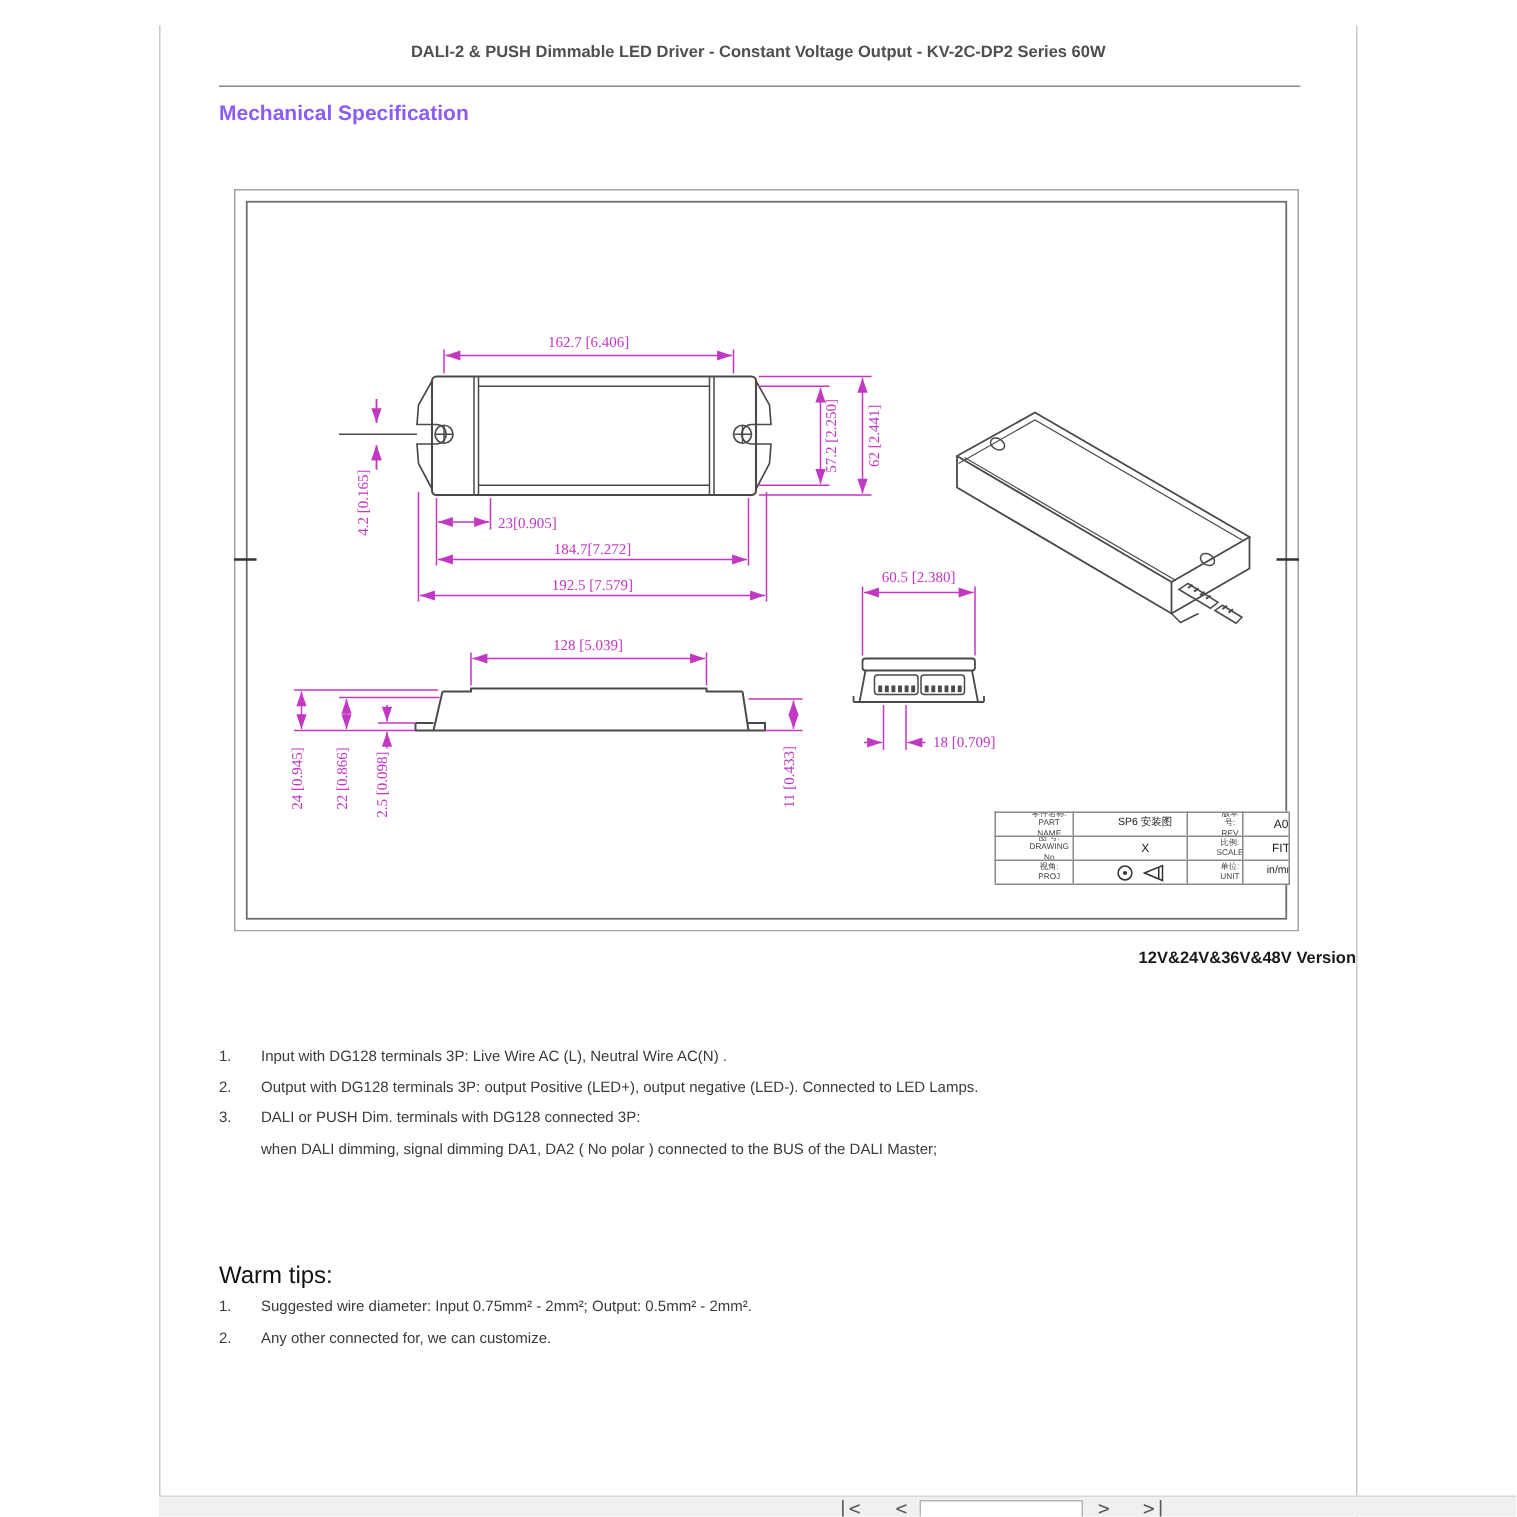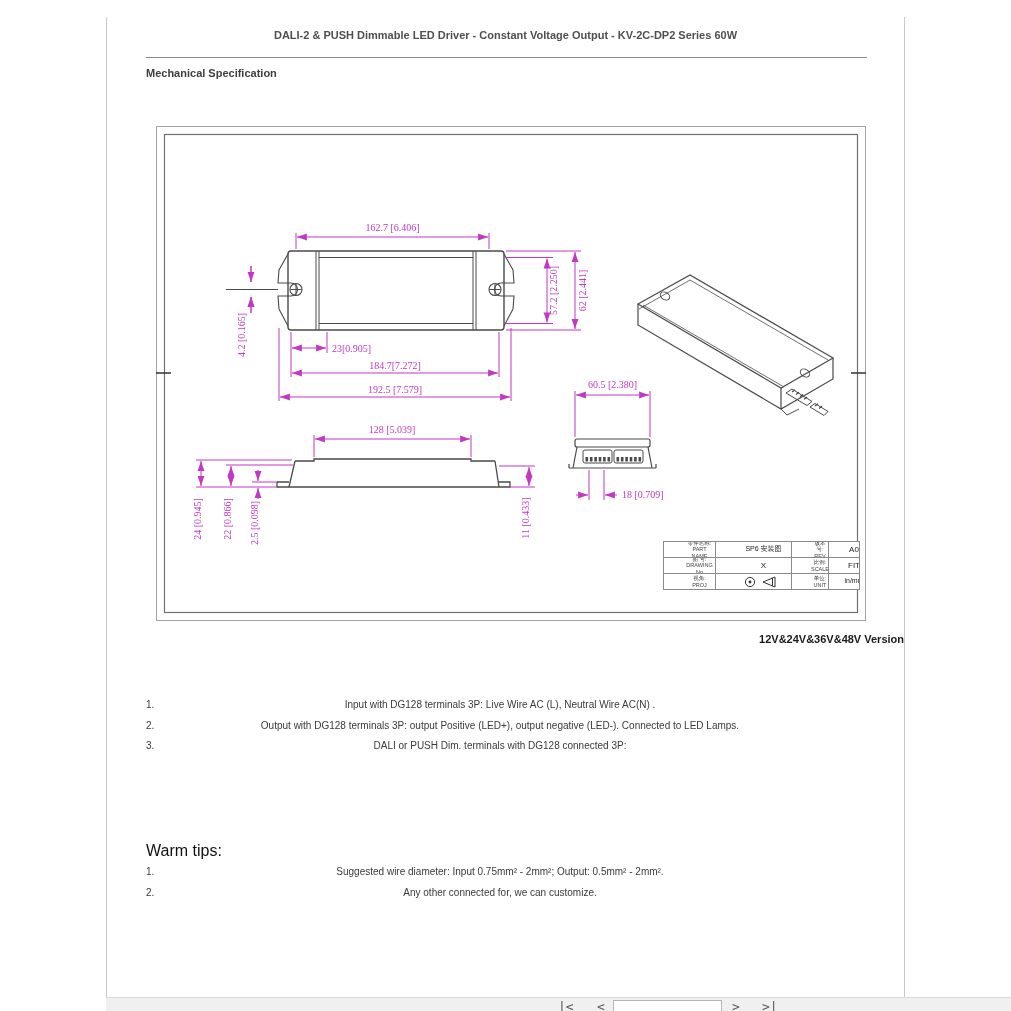--- a/index.html
+++ b/index.html
@@ -9,31 +9,31 @@
   }
   .page{
     position:absolute;left:106px;top:17px;width:797px;height:1011px;
     background:#fff;border-left:1px solid #c9c9c9;border-right:1px solid #c9c9c9;
   }
   .page-title{
     position:absolute;left:0;top:12px;width:797px;text-align:center;
     font-size:11px;font-weight:bold;color:#4f4f4f;letter-spacing:0;
   }
   .divider{position:absolute;left:39px;top:40px;width:721px;height:1px;background:#8a8a8a;}
-  .section-title{position:absolute;left:39px;top:50px;font-size:11px;font-weight:bold;color:#404040;}
+  .section-title{position:absolute;left:39px;top:50px;font-size:14px;font-weight:bold;color:#8b5cf6;}
   .drawing-wrap{position:absolute;left:49px;top:85px;width:710px;height:495px;margin-top:24px;}
   svg text{font-family:"Liberation Serif",serif;font-size:10px;fill:#c238c2;}
   .version-caption{
     position:absolute;left:0;top:616px;width:797px;text-align:right;
     font-size:11px;font-weight:bold;color:#1a1a1a;
   }
   .notes{position:absolute;left:39px;top:678px;width:680px;font-size:10px;color:#3a3a3a;}
   .note-row{display:flex;line-height:20.6px;}
   .note-num{width:28px;flex:0 0 28px;}
-  .note-text{flex:1;text-align:center;}
+  .note-text{flex:1;}
   .tips-heading{position:absolute;left:39px;top:825px;font-size:16px;font-weight:normal;color:#111;}
   .tips{position:absolute;left:39px;top:845px;width:680px;font-size:10px;color:#3a3a3a;}
   .tip-row{display:flex;line-height:20.6px;}
   
   .title-block{
     position:absolute;left:662px;top:524px;width:196px;height:48px;
     display:grid;grid-template-columns:52px 76px 37px 31px;grid-auto-rows:16px;
     font-size:5.5px;color:#444;background:#fff;
   }
   .tb-cell{
@@ -252,20 +252,24 @@
       <span class="note-text">Input with DG128 terminals 3P: Live Wire AC (L), Neutral Wire AC(N) .</span>
     </div>
     <div class="note-row">
       <span class="note-num">2.</span>
       <span class="note-text">Output with DG128 terminals 3P: output Positive (LED+), output negative (LED-). Connected to LED Lamps.</span>
     </div>
     <div class="note-row">
       <span class="note-num">3.</span>
       <span class="note-text">DALI or PUSH Dim. terminals with DG128 connected 3P:</span>
     </div>
+    <div class="note-row">
+      <span class="note-num"></span>
+      <span class="note-text">when DALI dimming, signal dimming DA1, DA2 ( No polar ) connected to the BUS of the DALI Master;</span>
+    </div>
   </div>
 
   <div class="tips-heading">Warm tips:</div>
   <div class="tips">
     <div class="tip-row">
       <span class="note-num">1.</span>
       <span class="note-text">Suggested wire diameter: Input 0.75mm² - 2mm²; Output: 0.5mm² - 2mm².</span>
     </div>
     <div class="tip-row">
       <span class="note-num">2.</span>

